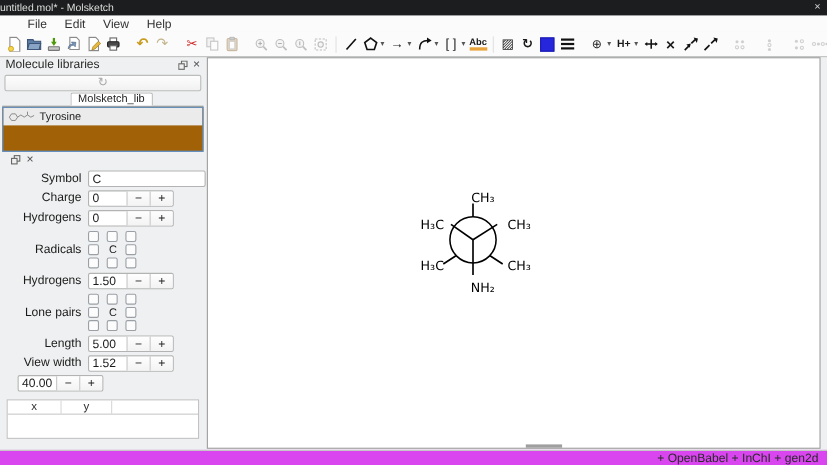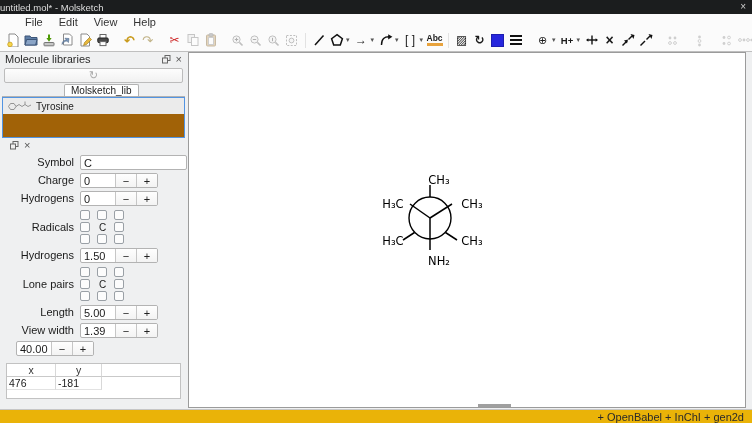--- a/index.html
+++ b/index.html
@@ -66,21 +66,21 @@
   .ctd { border-right:1px solid #d8d8d8; border-bottom:1px solid #e2e2e2; padding-left:2px; line-height:12px; }
   .ctdf { flex:1; }
   .w1 { width:49px; flex:none; } .w2 { width:46px; flex:none; }
 
   
   .canvas { flex:1; margin:0 6px 1px 1px; background:#fff; border:1px solid #9b9b9b; position:relative; }
   .canvas svg.mol { position:absolute; left:0; top:0; }
   .hscroll { position:absolute; left:289px; bottom:0; width:33px; height:3px; background:#9f9f9f; }
 
   
-  .statusbar { height:14px; border-top:1px solid #c6c6c6; background:#eab308; display:flex; align-items:center; justify-content:flex-end; padding-right:8px; }
+  .statusbar { height:14px; border-top:1px solid #c6c6c6; background:#d946ef; display:flex; align-items:center; justify-content:flex-end; padding-right:8px; }
   .statusbar span { font-size:11px; color:#2a2a2a; }
 
   svg { display:block; }
 </style>
 </head>
 <body>
 
 <div class="titlebar">
   <span class="title">untitled.mol* - Molsketch</span>
   <span class="close">×</span>
@@ -386,44 +386,39 @@
           <span class="plabel">Length</span>
           <span class="spin">
             <span class="val">5.00</span>
             <span class="btn">−</span>
             <span class="btn">+</span>
           </span>
         </div>
         <div class="prow">
           <span class="plabel">View width</span>
           <span class="spin">
-            <span class="val">1.39</span>
+            <span class="val">1.52</span>
             <span class="btn">−</span>
             <span class="btn">+</span>
           </span>
         </div>
         <div class="prow">
           <span class="spin">
             <span class="val">40.00</span>
             <span class="btn">−</span>
             <span class="btn">+</span>
           </span>
         </div>
       </div>
 
       <div class="ctable">
         <div class="ctr">
           <span class="cth w1">x</span>
           <span class="cth w2">y</span>
           <span class="cthf"></span>
-        </div>
-        <div class="ctr">
-          <span class="ctd w1">476</span>
-          <span class="ctd w2">-181</span>
-          <span class="ctdf"></span>
         </div>
       </div>
     </div>
   </div>
 
   <div class="canvas">
     <svg class="mol" width="555" height="354" viewBox="0 0 555 354" font-family="DejaVu Sans, Liberation Sans, sans-serif" font-size="11.5" fill="#000">
       <g stroke="#000" stroke-width="1.5" fill="none">
         <circle cx="241" cy="165" r="21" stroke-width="1.4"></circle>
         <line x1="241" y1="165" x2="221" y2="151"></line>

